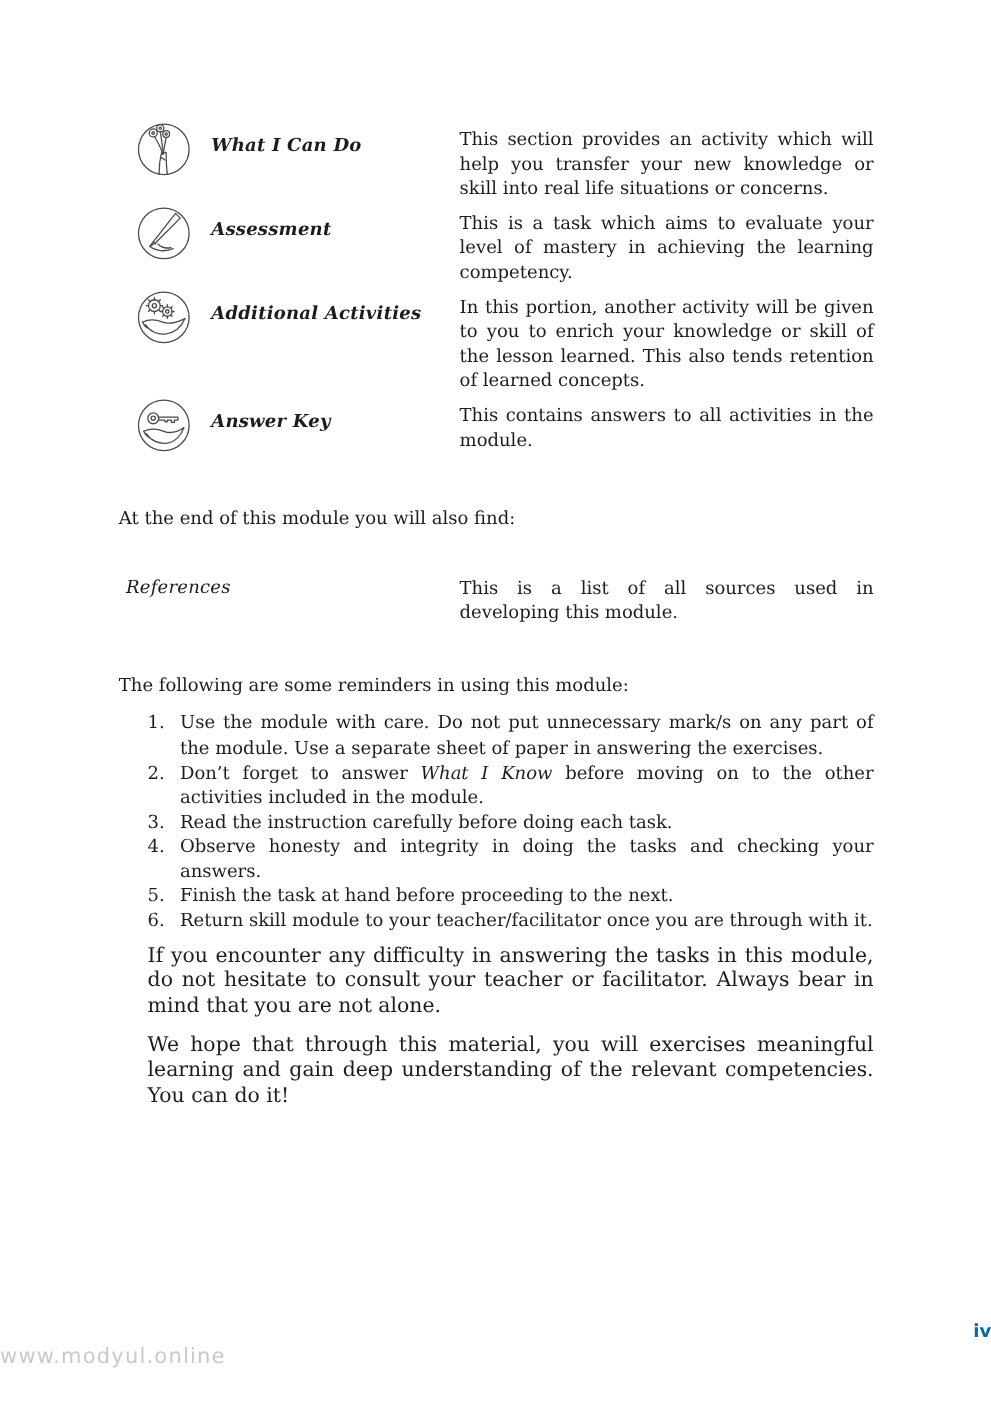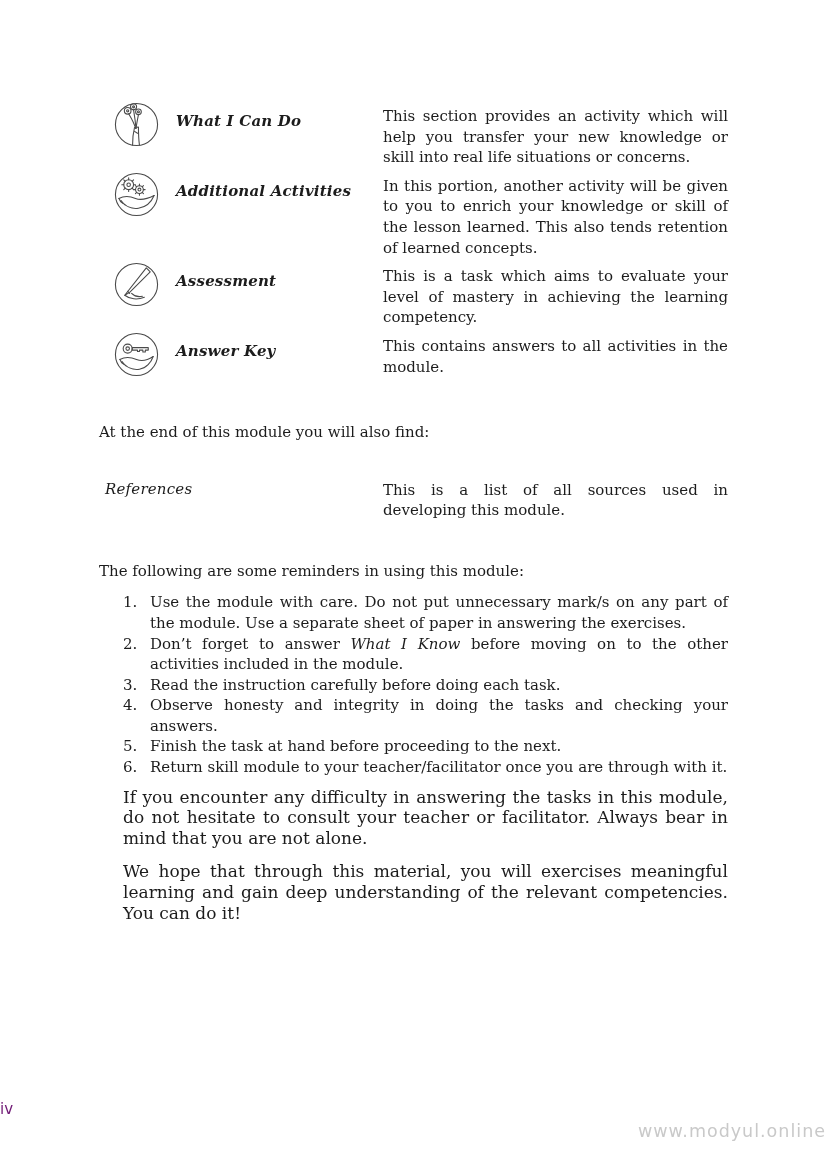--- a/index.html
+++ b/index.html
@@ -69,30 +69,31 @@
     margin: 13px 0 0 24px;
     font-size: 17px;
     line-height: 20.6px;
     text-align: justify;
   }
   .para.first { margin-top: 9px; }
   .footer-pagenum {
     position: absolute;
     left: 0; right: 0;
     top: 1100px;
-    text-align: left;
+    text-align: right;
     font-family: "DejaVu Sans", sans-serif;
     font-size: 15px;
-    color: #701a75;
+    color: #0369a1;
+    font-weight: bold;
   }
   .footer-watermark {
     position: absolute;
     left: 0; right: 0;
     top: 1121px;
-    text-align: right;
+    text-align: left;
     font-family: "DejaVu Sans", sans-serif;
     font-size: 17.5px;
     letter-spacing: 1px;
     color: #c9c9c9;
   }
 </style>
 </head>
 <body>
 
 <div class="page">
@@ -119,20 +120,36 @@
       </div>
       <div class="row-label">What I Can Do</div>
       <div class="row-desc">This section provides an activity which will help you transfer your new knowledge or skill into real life situations or concerns.</div>
     </div>
 
     <div class="icon-row">
       <div class="icon-cell">
         <span>
           <svg viewBox="0 0 50 50" class="icon-art">
             <circle cx="25" cy="25" r="21.5"></circle>
+            <path d="M35,8 L39,12 L18,33 L13,36 Z"></path>
+            <path d="M16,32 L18,34"></path>
+            <path d="M13,36 C18,40 26,41 33,38"></path>
+            <path d="M20,34 C23,37 27,38 31,37"></path>
+          </svg>
+        </span>
+      </div>
+      <div class="row-label">Assessment</div>
+      <div class="row-desc">This is a task which aims to evaluate your level of mastery in achieving the learning competency.</div>
+    </div>
+
+    <div class="icon-row">
+      <div class="icon-cell">
+        <span>
+          <svg viewBox="0 0 50 50" class="icon-art">
+            <circle cx="25" cy="25" r="21.5"></circle>
             <circle cx="17" cy="15" r="5"></circle>
               <circle cx="17" cy="15" r="1.8"></circle>
             <path d="M22,15 L24,15 M20.5,18.5 L22,20 M17,20 L17,22 M13.5,18.5 L12,20 M12,15 L10,15 M13.5,11.5 L12,10 M17,10 L17,8 M20.5,11.5 L22,10"></path>
             <circle cx="28" cy="20" r="4"></circle>
               <circle cx="28" cy="20" r="1.5"></circle>
             <path d="M32,20 L33.8,20 M30.8,22.8 L32.1,24.1 M28,24 L28,25.8 M25.2,22.8 L23.9,24.1 M24,20 L22.2,20 M25.2,17.2 L23.9,15.9 M28,16 L28,14.2 M30.8,17.2 L32.1,15.9"></path>
             <path d="M7,29 C13,26 19,27 24,29 C29,31 35,30 43,26"></path>
             <path d="M9,31 C13,37 20,40 27,39 C34,38 40,33 43,26"></path>
             <path d="M7,29 C8,32 9,33 11,34"></path>
           </svg>
@@ -140,36 +157,20 @@
       </div>
       <div class="row-label">Additional Activities</div>
       <div class="row-desc">In this portion, another activity will be given to you to enrich your knowledge or skill of the lesson  learned. This also tends retention of learned concepts.</div>
     </div>
 
     <div class="icon-row">
       <div class="icon-cell">
         <span>
           <svg viewBox="0 0 50 50" class="icon-art">
             <circle cx="25" cy="25" r="21.5"></circle>
-            <path d="M35,8 L39,12 L18,33 L13,36 Z"></path>
-            <path d="M16,32 L18,34"></path>
-            <path d="M13,36 C18,40 26,41 33,38"></path>
-            <path d="M20,34 C23,37 27,38 31,37"></path>
-          </svg>
-        </span>
-      </div>
-      <div class="row-label">Assessment</div>
-      <div class="row-desc">This is a task which aims to evaluate your level of mastery in achieving the learning competency.</div>
-    </div>
-
-    <div class="icon-row">
-      <div class="icon-cell">
-        <span>
-          <svg viewBox="0 0 50 50" class="icon-art">
-            <circle cx="25" cy="25" r="21.5"></circle>
             <circle cx="16" cy="19" r="4.6"></circle>
               <circle cx="16" cy="19" r="1.8"></circle>
             <path d="M20.6,18 L37,18 L37,20.5 L34,20.5 L34,22.5 L31.5,22.5 L31.5,20.5 L28,20.5 L28,22 L26,22 L26,20.5 L20.6,20.5 Z"></path>
             <path d="M8,30 C14,27 20,28 25,30 C30,32 36,31 42,27"></path>
             <path d="M10,32 C14,38 21,41 28,40 C35,39 40,33 42,27"></path>
             <path d="M8,30 C9,33 10,34 12,35"></path>
           </svg>
         </span>
       </div>
       <div class="row-label">Answer Key</div>

